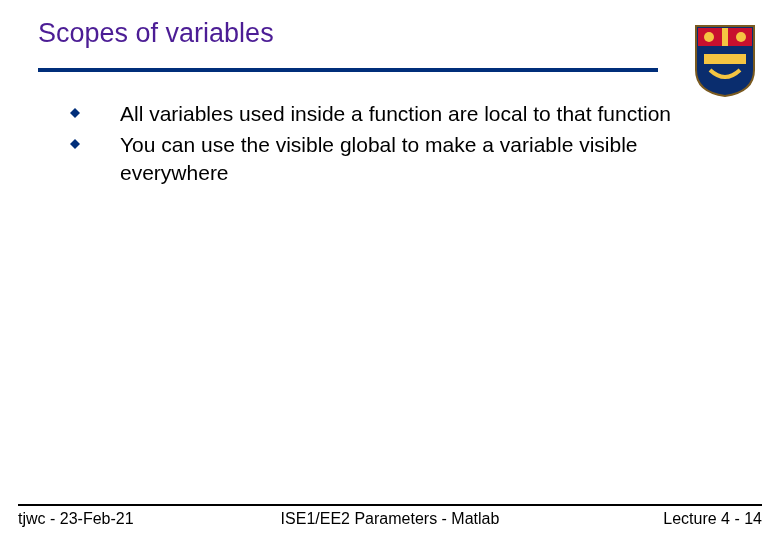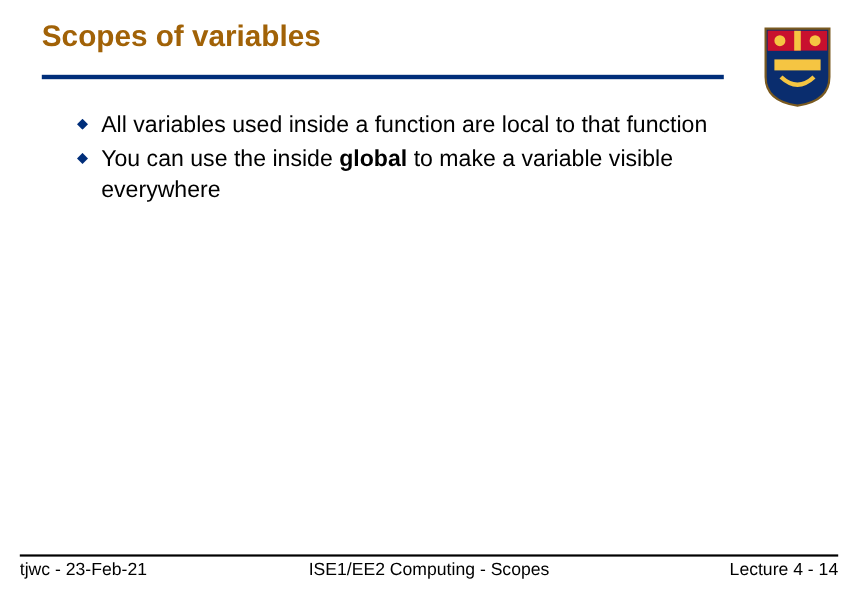--- a/index.html
+++ b/index.html
@@ -1,27 +1,27 @@
 <!DOCTYPE html>
 <html><head>
 <meta charset="utf-8">
 <style>
   * { margin: 0; padding: 0; box-sizing: border-box; }
   html, body { width: 780px; height: 540px; background: #fff; font-family: Arial, Helvetica, sans-serif; overflow: hidden; }
   .slide { position: relative; width: 780px; height: 540px; }
   .header { position: absolute; top: 18px; left: 38px; right: 24px; }
-  .title { font-size: 27px; font-weight: bold; color: #a16207; }
+  .title { font-size: 27px; font-weight: normal; color: #4c1d95; }
   .rule-top { position: absolute; top: 68px; left: 38px; width: 620px; height: 4px; background: #002e7a; }
   .crest { position: absolute; top: 24px; right: 24px; width: 62px; height: 74px; }
   .content { position: absolute; top: 100px; left: 70px; right: 70px; }
   .content ul { list-style: none; }
   .content li { display: flex; align-items: flex-start; margin-bottom: 4px; }
   .bullet-icon { flex: 0 0 auto; width: 10px; height: 10px; margin-top: 8px; margin-right: 12px; }
-  .bullet-text { font-size: 21px; line-height: 1.3; color: #000; }
-  .bullet-text .kw { font-weight: bold; }
+  .bullet-text { font-size: 21px; line-height: 1.3; color: #000; margin-left: 28px; }
+  .bullet-text .kw { font-weight: normal; }
   .rule-bottom { position: absolute; bottom: 34px; left: 18px; right: 18px; height: 2px; background: #000; }
   .footer { position: absolute; bottom: 12px; left: 18px; right: 18px; display: flex; justify-content: space-between; font-size: 16px; color: #000; }
   .foot-center { position: absolute; left: 50%; transform: translateX(-50%); }
 </style>
 </head>
 <body>
 
 <div class="slide">
 
   <div class="header">
@@ -48,26 +48,26 @@
       <li>
         <svg class="bullet-icon" viewBox="0 0 10 10">
             <path d="M5 0 L10 5 L5 10 L0 5 Z" fill="#002e7a"></path>
           </svg>
         <span class="bullet-text"><span>All variables used inside a function are local to that function</span><span class="kw"></span><span></span></span>
       </li>
       <li>
         <svg class="bullet-icon" viewBox="0 0 10 10">
             <path d="M5 0 L10 5 L5 10 L0 5 Z" fill="#002e7a"></path>
           </svg>
-        <span class="bullet-text"><span>You can use the inside </span><span class="kw">global</span><span>  to make a variable visible everywhere</span></span>
+        <span class="bullet-text"><span>You can use the visible </span><span class="kw">global</span><span>  to make a variable visible everywhere</span></span>
       </li>
     </ul>
   </div>
 
   <div class="rule-bottom"></div>
 
   <div class="footer">
     <span>tjwc - 23-Feb-21</span>
-    <span class="foot-center">ISE1/EE2 Computing - Scopes</span>
+    <span class="foot-center">ISE1/EE2 Parameters - Matlab</span>
     <span>Lecture 4 - 14</span>
   </div>
 
 </div>
 
 </body></html>

